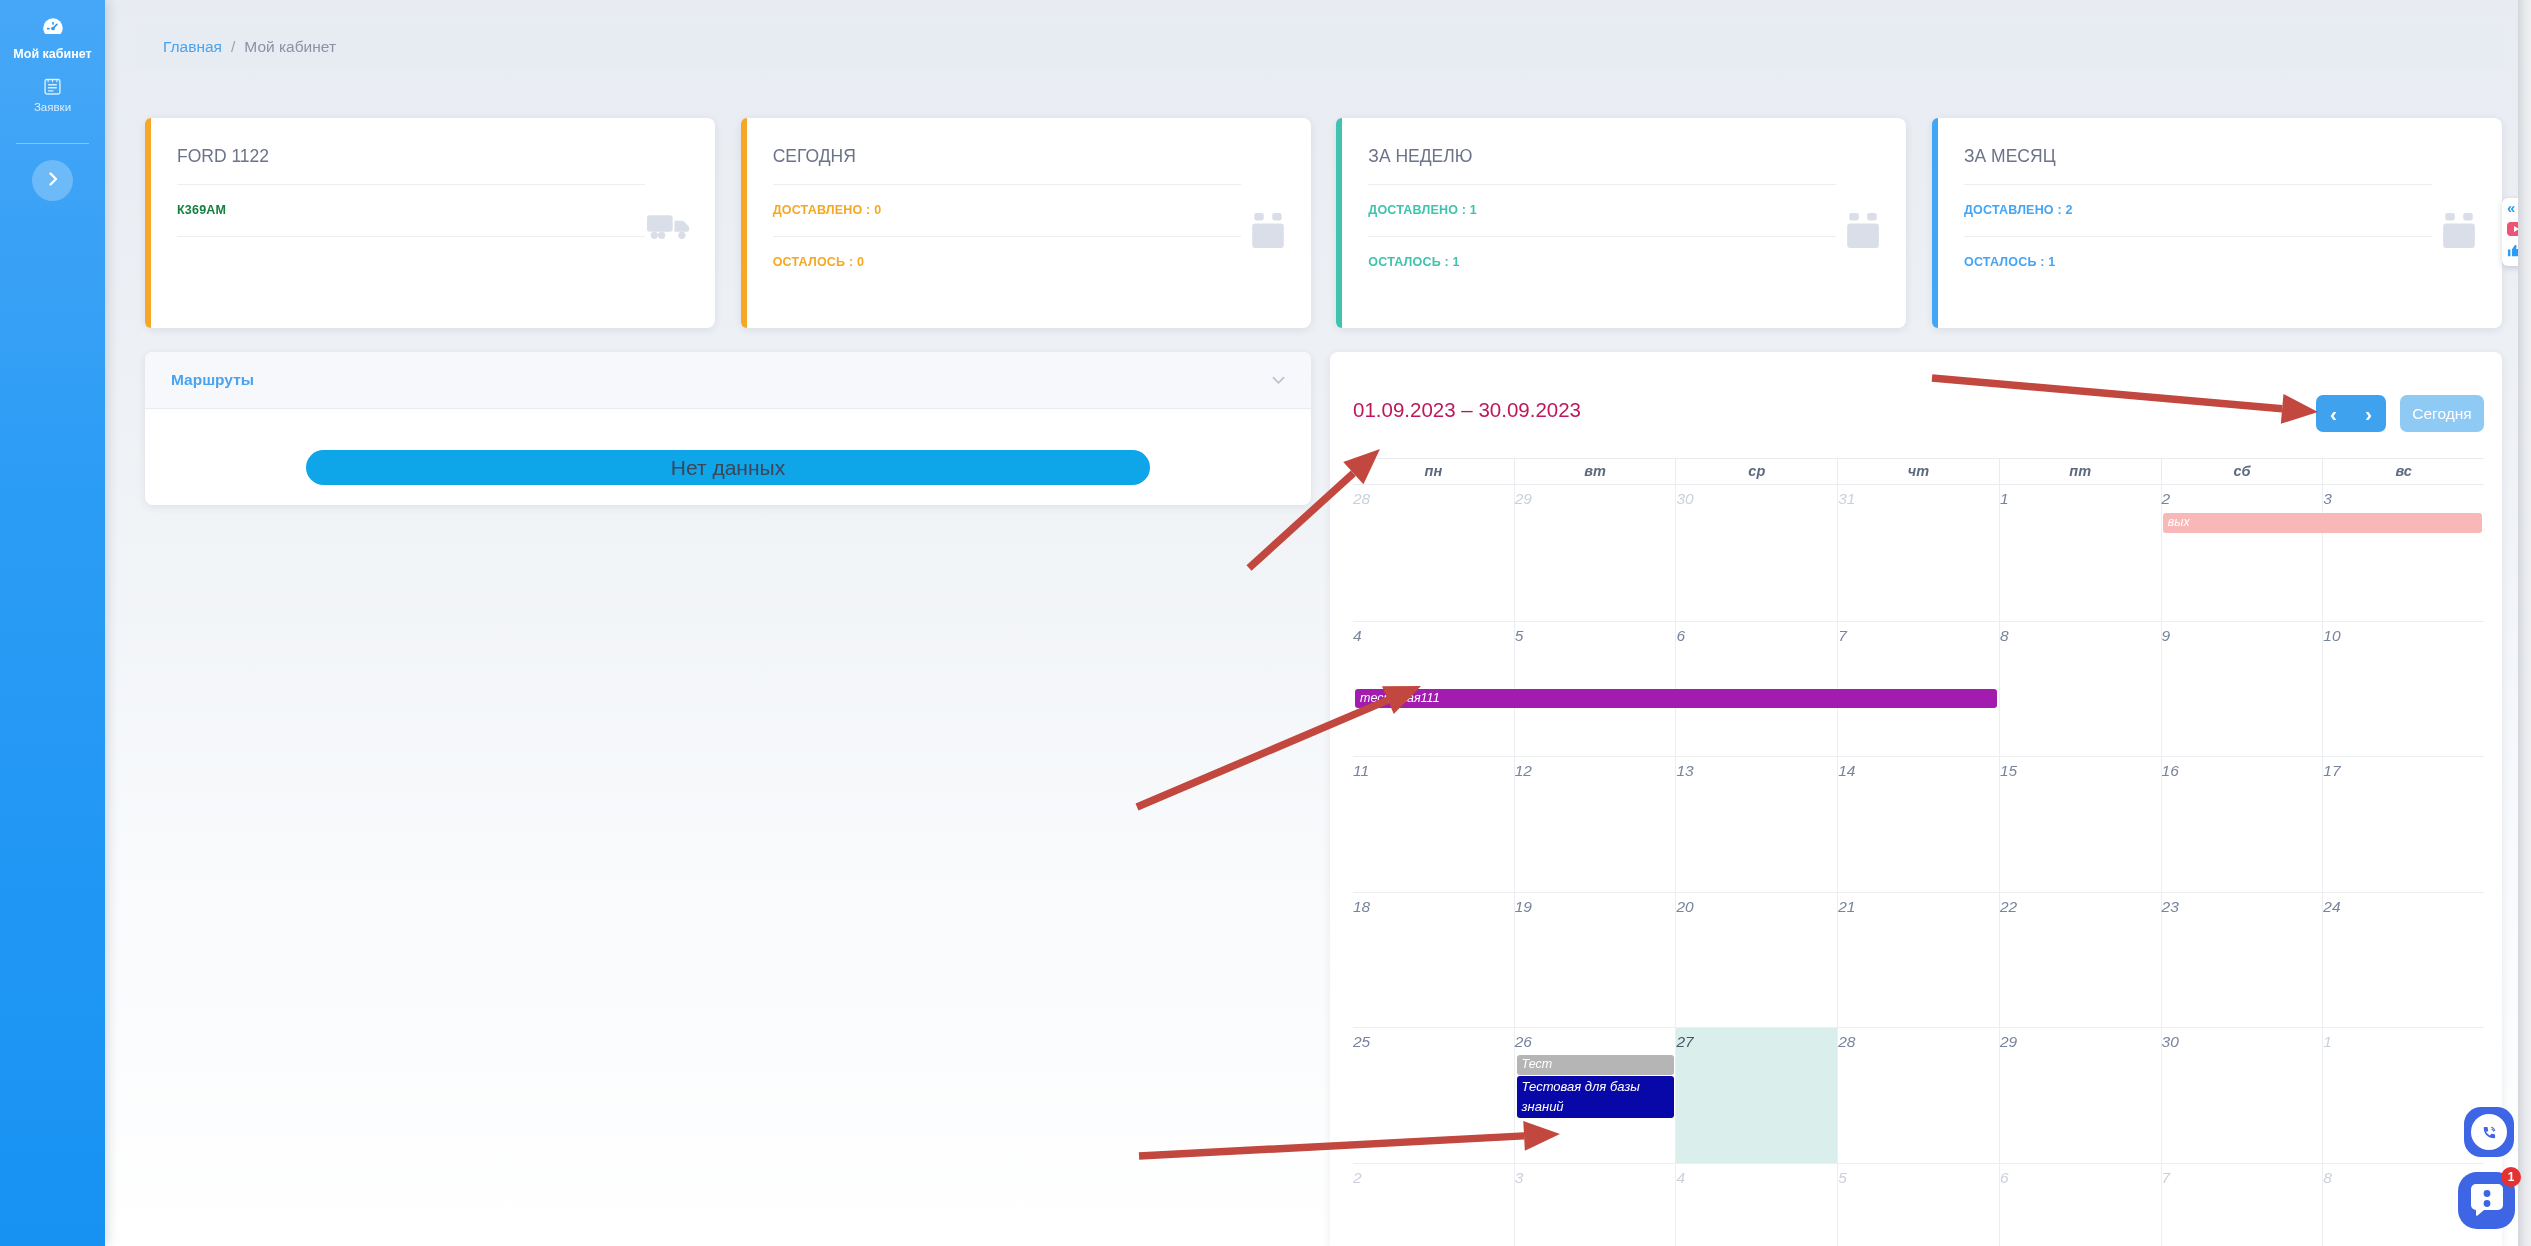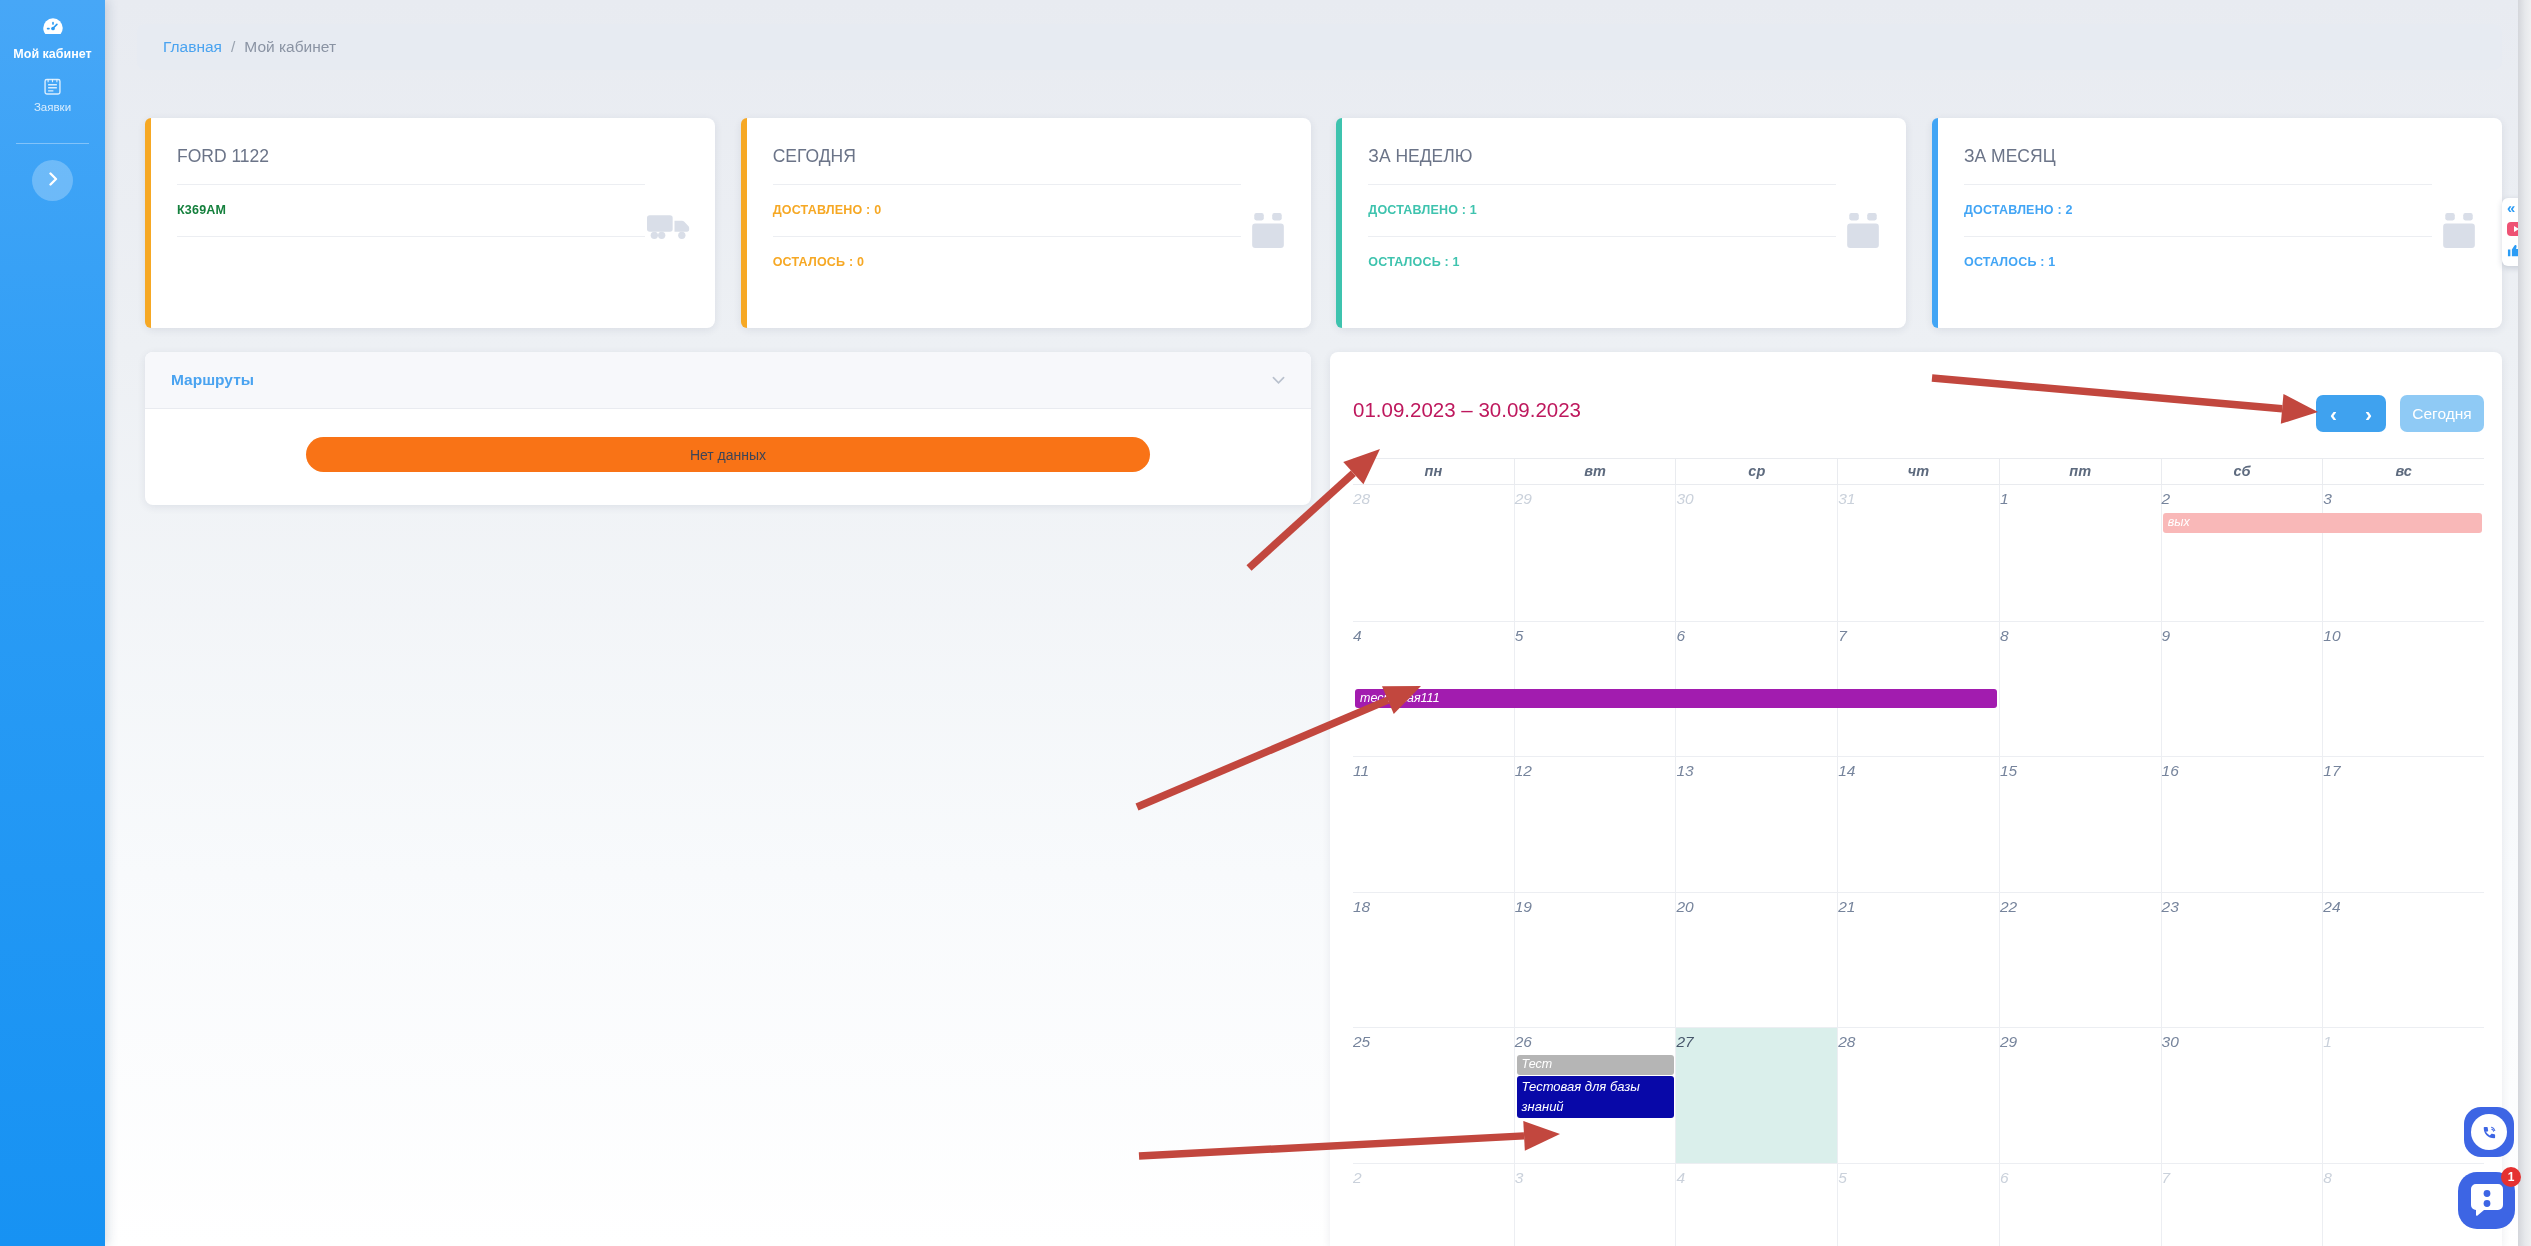--- a/index.html
+++ b/index.html
@@ -38,23 +38,23 @@
   .card-stat.bord{border-bottom:1px solid #eceef2;}
   .card-icon{position:absolute;right:24px;top:95px;}
 
   
   #routes{left:145px;top:352px;width:1166px;height:153px;background:#fff;border-radius:8px;
     box-shadow:0 2px 8px rgba(30,45,80,.09);}
   #routes .hdr{position:absolute;left:0;top:0;right:0;height:57px;background:#f7f8fb;
     border-bottom:1px solid #e9ebf0;border-radius:8px 8px 0 0;display:flex;align-items:center;
     padding:0 26px;box-sizing:border-box;justify-content:space-between;cursor:pointer;}
   #routes .hdr .t{color:#4aa3f0;font-weight:600;font-size:15.5px;}
-  #routes .pill{position:absolute;left:161px;top:85px;width:844px;height:35px;background:#f97316;
+  #routes .pill{position:absolute;left:161px;top:98px;width:844px;height:35px;background:#0ea5e9;
     border-radius:18px;display:flex;align-items:center;justify-content:center;
-    color:#3e4557;font-size:14px;}
+    color:#3e4557;font-size:21px;}
 
   
   #calendar{left:1330px;top:352px;width:1172px;height:894px;background:#fff;
     border-radius:8px 8px 0 0;box-shadow:0 2px 8px rgba(30,45,80,.09);overflow:hidden;}
   #cal-range{position:absolute;left:23px;top:46px;font-size:20.5px;color:#be185d;}
   #cal-nav{position:absolute;left:986px;top:43px;width:70px;height:37px;background:#3fa2ef;
     border-radius:7px;display:flex;align-items:center;justify-content:space-around;cursor:pointer;}
   #cal-nav span{color:#fff;font-size:21px;font-weight:bold;line-height:1;}
   #cal-today{position:absolute;left:1070px;top:43px;width:84px;height:37px;background:#8fcaf5;
     border:none;border-radius:7px;color:#fff;font-size:15.5px;cursor:pointer;

